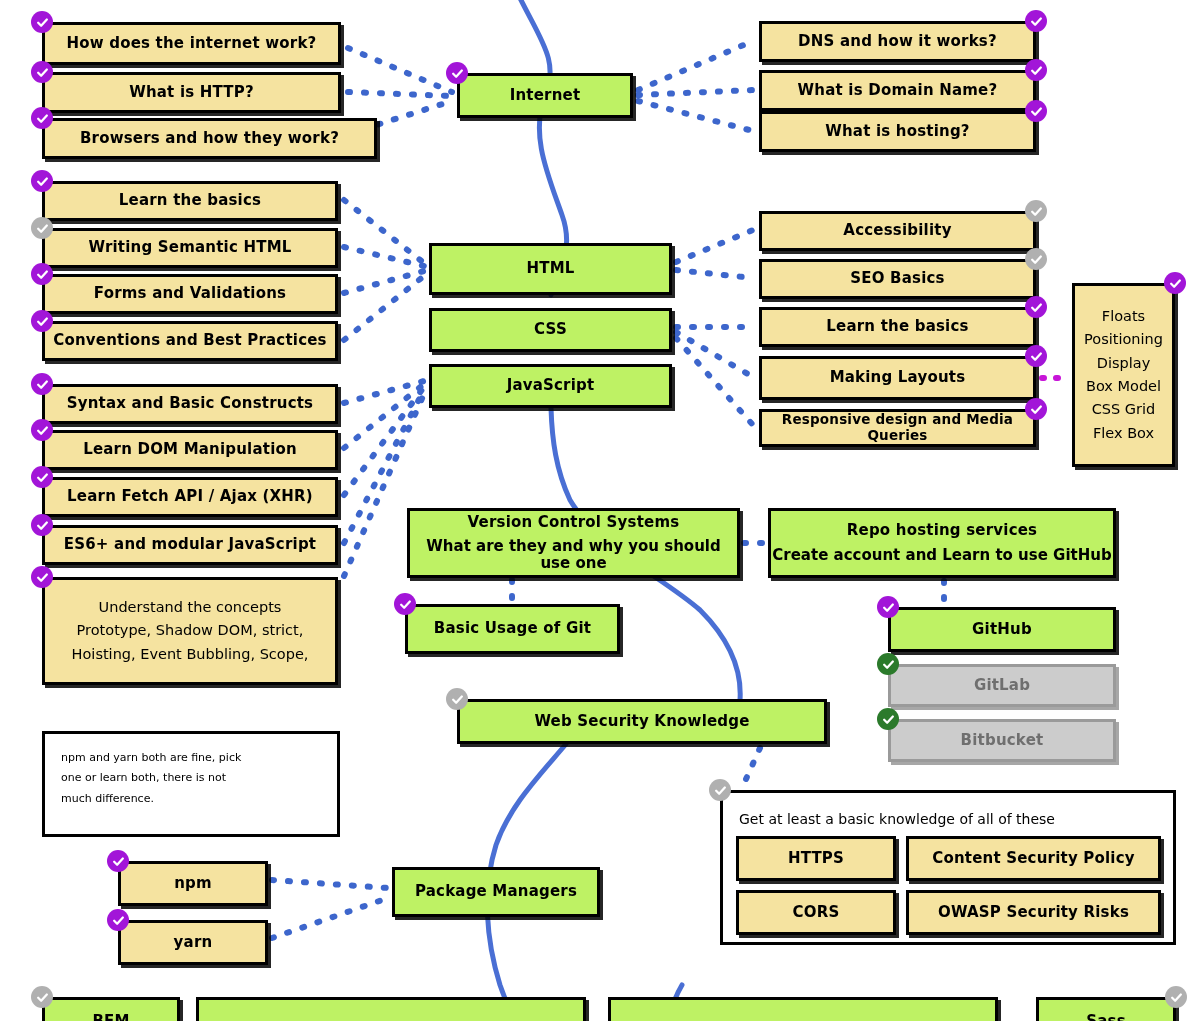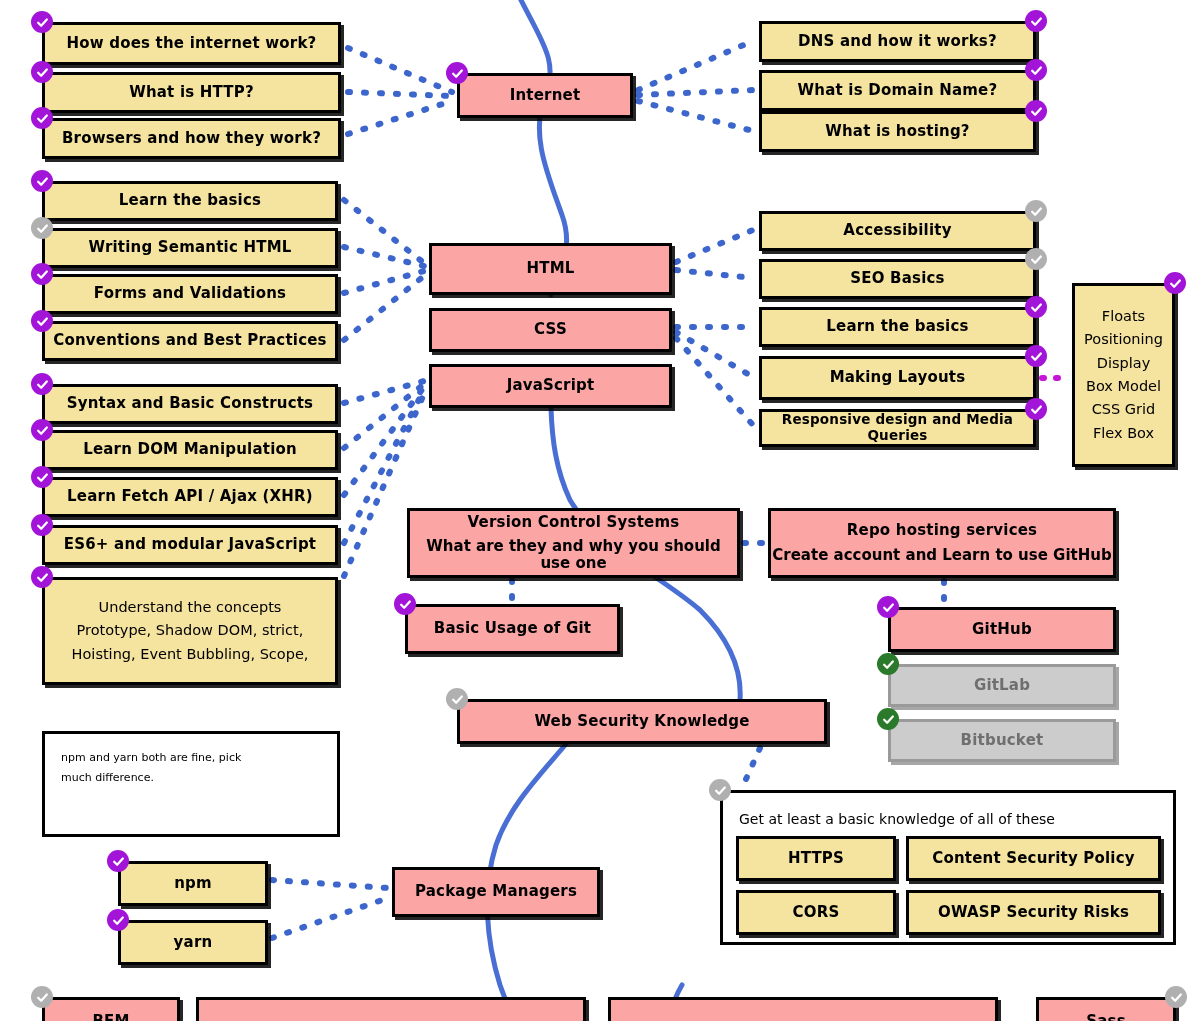--- a/index.html
+++ b/index.html
@@ -28,21 +28,21 @@
     align-items: center;
     justify-content: center;
     text-align: center;
     border: 3px solid #000000;
     background: #F5E3A0;
     color: #000000;
     box-shadow: 3px 3px 0 rgba(0,0,0,0.85);
     line-height: 1.15;
   }
   .node.primary {
-    background: #fca5a5;
+    background: #bef264;
     font-weight: bold;
   }
   .node.tan { background: #F5E3A0; }
   .node.skipped {
     background: #CCCCCC;
     border: 3px solid #9a9a9a;
     color: #6f6f6f;
     box-shadow: 3px 3px 0 rgba(120,120,120,0.65);
     font-weight: bold;
   }
@@ -152,21 +152,21 @@
     </g>
   </svg>
 
   <div id="node-host">
       <div class="node tan" style="left: 42px; top: 22px; width: 299px; height: 43px;">
         <div class="title" style="font-weight: bold;">How does the internet work?</div>
       </div>
       <div class="node tan" style="left: 42px; top: 72px; width: 299px; height: 41px;">
         <div class="title" style="font-weight: bold;">What is HTTP?</div>
       </div>
-      <div class="node tan" style="left: 42px; top: 118px; width: 299px; height: 41px;">
+      <div class="node tan" style="left: 42px; top: 118px; width: 335px; height: 41px;">
         <div class="title" style="font-weight: bold;">Browsers and how they work?</div>
       </div>
       <div class="node primary" style="left: 457px; top: 73px; width: 176px; height: 45px;">
         <div class="title">Internet</div>
       </div>
       <div class="node tan" style="left: 759px; top: 21px; width: 277px; height: 41px;">
         <div class="title" style="font-weight: bold;">DNS and how it works?</div>
       </div>
       <div class="node tan" style="left: 759px; top: 70px; width: 277px; height: 41px;">
         <div class="title" style="font-weight: bold;">What is Domain Name?</div>
@@ -268,20 +268,21 @@
         <div class="title" style="font-weight: bold;">Content Security Policy</div>
       </div>
       <div class="node tan" style="left: 736px; top: 890px; width: 160px; height: 45px;">
         <div class="title" style="font-weight: bold;">CORS</div>
       </div>
       <div class="node tan" style="left: 906px; top: 890px; width: 255px; height: 45px;">
         <div class="title" style="font-weight: bold;">OWASP Security Risks</div>
       </div>
       <div class="node note" style="left: 42px; top: 731px; width: 298px; height: 106px;">
         <div class="notetext">npm and yarn both are fine, pick</div>
+        <div class="notetext">one or learn both, there is not</div>
         <div class="notetext">much difference.</div>
       </div>
       <div class="node tan" style="left: 118px; top: 861px; width: 150px; height: 45px;">
         <div class="title" style="font-weight: bold;">npm</div>
       </div>
       <div class="node tan" style="left: 118px; top: 920px; width: 150px; height: 45px;">
         <div class="title" style="font-weight: bold;">yarn</div>
       </div>
       <div class="node primary" style="left: 392px; top: 867px; width: 208px; height: 50px;">
         <div class="title">Package Managers</div>

